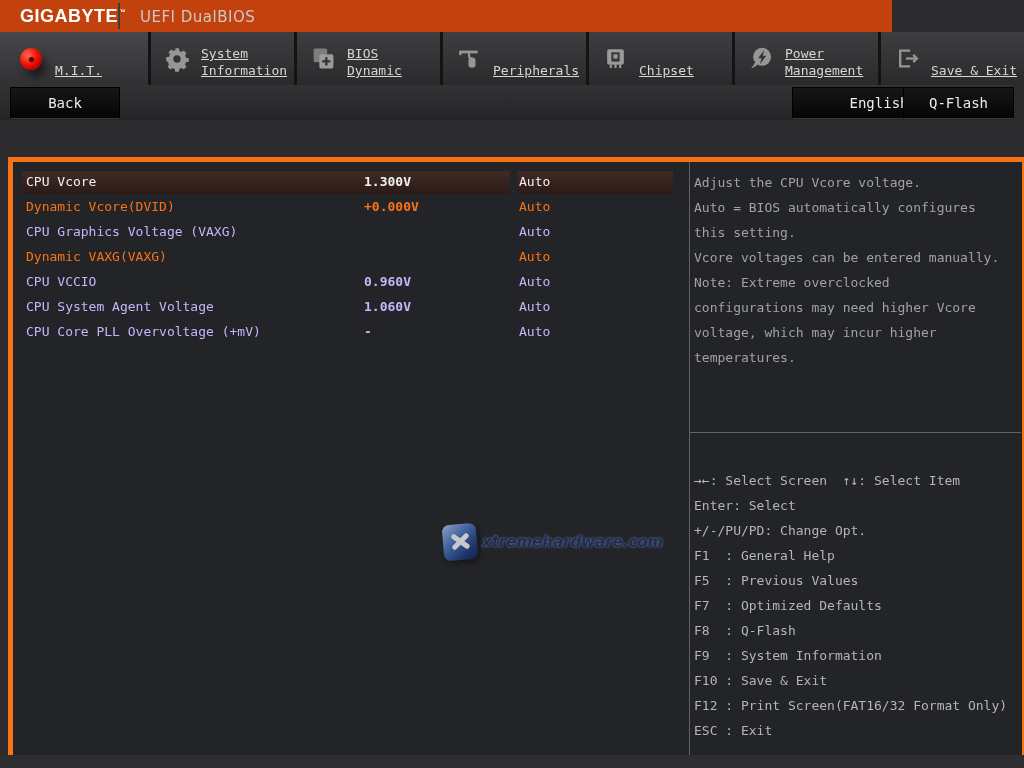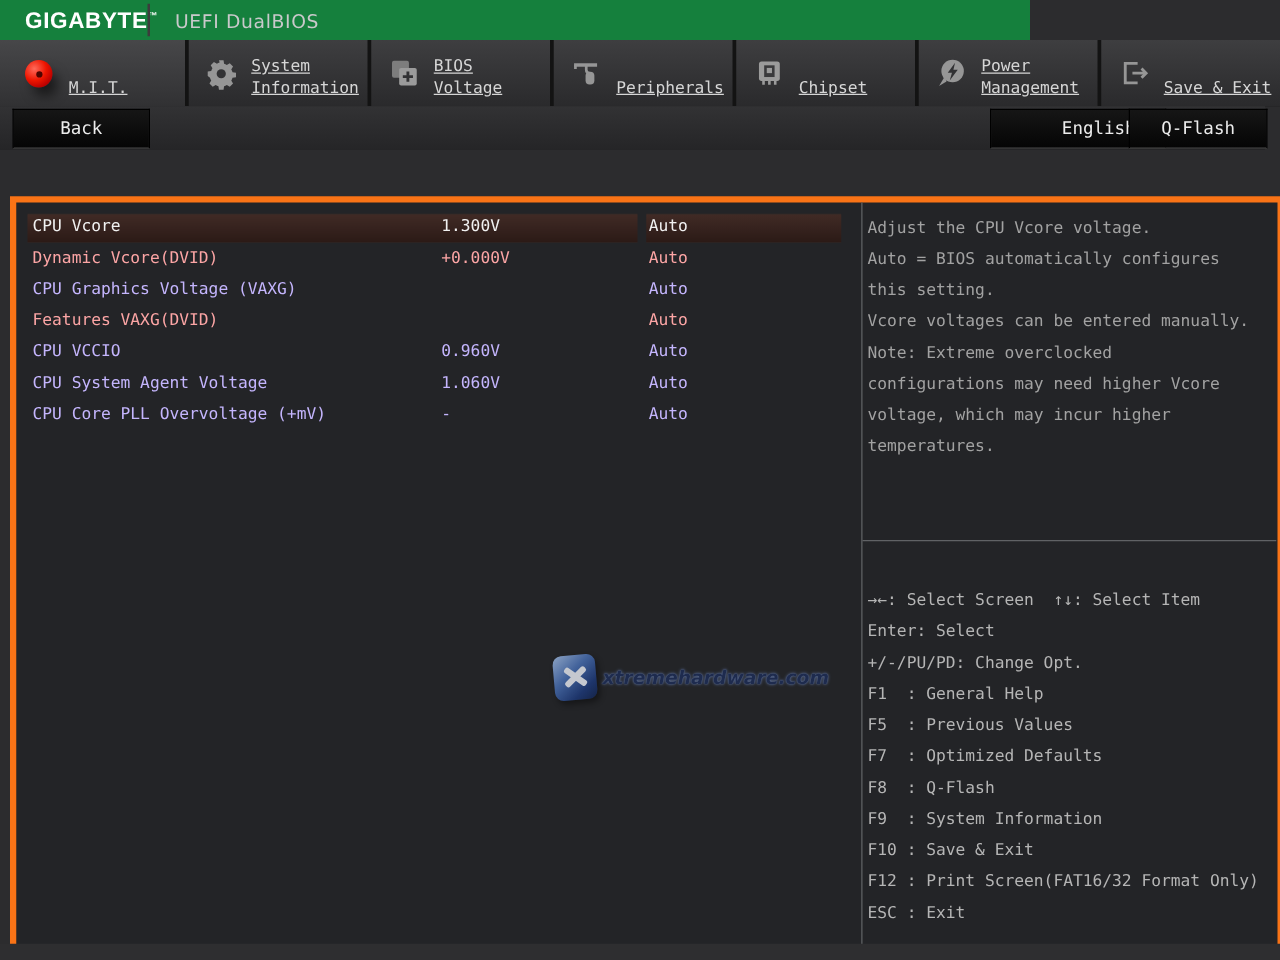--- a/index.html
+++ b/index.html
@@ -5,21 +5,21 @@
   html,body{margin:0;padding:0;}
   body{
     width:1024px;height:768px;overflow:hidden;
     background:#2c2c2e;
     font-family:"DejaVu Sans Mono", monospace;
     -webkit-font-smoothing:antialiased;
   }
   .screen{position:relative;width:1024px;height:768px;}
 
   
-  .topbar{position:absolute;left:0;top:0;width:824px;height:32px;background:#15803d;}
+  .topbar{position:absolute;left:0;top:0;width:892px;height:32px;background:#c2410c;}
   .brand{position:absolute;left:20px;top:6px;font-family:"Liberation Sans",sans-serif;
          font-weight:bold;font-size:18px;letter-spacing:.5px;color:#fff;}
   .brand sup{font-size:8px;vertical-align:super;}
   .topbar-divider{position:absolute;left:118px;top:3px;width:2px;height:26px;background:#3c3c3c;}
   .uefi-title{position:absolute;left:140px;top:8px;font-family:"DejaVu Sans",sans-serif;
               font-size:15px;color:#c9c9cb;letter-spacing:.5px;}
 
   
   .tabbar{position:absolute;left:0;top:32px;width:1024px;height:53px;background:#131313;
           display:flex;gap:3px;}
@@ -47,30 +47,30 @@
 
   
   .panels{position:absolute;left:8px;top:133px;width:1009px;height:620px;
           border:5px solid #f97316;background:#232427;margin-top:24px;}
   .main-section{position:absolute;left:0;top:0;width:676px;height:100%;
                 border-right:1px solid #606265;}
   .rows{position:absolute;left:0;top:9px;width:100%;}
   .row{position:relative;height:25px;font-size:13px;color:#c4b5fd;}
   .row .cell{position:absolute;top:3px;white-space:pre;z-index:2;}
   .row .c-label{left:13px;}
-  .row .c-value{left:340px;}
+  .row .c-value{left:351px;font-weight:bold;}
   .row .c-option{left:506px;}
   .row .hl{display:none;position:absolute;top:0;height:22px;z-index:1;
            background:linear-gradient(#402a25,#2b1a16);
            border-top:1px solid rgba(255,255,255,.07);}
   .row .hl1{left:9px;width:488px;}
   .row .hl2{left:504px;width:156px;}
   .row.selected{color:#f1f1f1;}
   .row.selected .hl{display:block;}
-  .row.disabled{color:#fca5a5;}
+  .row.disabled{color:#f97316;}
 
   
   .help-section{position:absolute;left:677px;top:0;width:331px;height:100%;}
   .help-lines{position:absolute;left:4px;top:8px;width:324px;}
   .help-line{height:25px;line-height:25px;font-size:13px;color:#a2a2a2;white-space:pre;}
   .help-divider{position:absolute;left:0;top:270px;width:100%;height:1px;background:#606265;}
   .shortcut-lines{position:absolute;left:4px;top:306px;width:326px;}
   .shortcut-line{height:25px;line-height:25px;font-size:13px;color:#b5b5b5;white-space:pre;}
 
   
@@ -122,21 +122,21 @@
     </div>
 
     <div class="tab">
       <span class="icon-box">
         <svg width="25" height="25" viewBox="0 0 24 24">
             <rect x="2.5" y="2.5" width="13" height="13" rx="1.5" fill="#7d7d7d"></rect>
             <rect x="8" y="8" width="13.5" height="13.5" rx="1.5" fill="#9b9b9b"></rect>
             <path d="M14.7 10.8v7.8M10.8 14.7h7.8" stroke="#323234" stroke-width="2.2"></path>
           </svg>
       </span>
-      <span class="tab-label"><span>BIOS</span><br><span>Voltage</span></span>
+      <span class="tab-label"><span>BIOS</span><br><span>Dynamic</span></span>
     </div>
 
     <div class="tab">
       <span class="icon-box">
         <svg width="26" height="26" viewBox="0 0 24 24" fill="none" stroke="#969696">
             <path d="M3 5.5h17" stroke-width="2.6"></path>
             <path d="M4 5.5v3M12 5.5v3.5c0 1.5 1 2.5 2.5 2.5" stroke-width="2"></path>
             <rect x="11.5" y="10.5" width="6.5" height="9.5" rx="3" fill="#969696" stroke="none"></rect>
           </svg>
       </span>
@@ -204,21 +204,21 @@
           <span class="cell c-option">Auto</span>
         </div>
 
         <div class="row">
           <span class="cell c-label">CPU Graphics Voltage (VAXG)</span>
           <span class="cell c-value"></span>
           <span class="cell c-option">Auto</span>
         </div>
 
         <div class="row disabled">
-          <span class="cell c-label">Features VAXG(DVID)</span>
+          <span class="cell c-label">Dynamic VAXG(VAXG)</span>
           <span class="cell c-value"></span>
           <span class="cell c-option">Auto</span>
         </div>
 
         <div class="row">
           <span class="cell c-label">CPU VCCIO</span>
           <span class="cell c-value">0.960V</span>
           <span class="cell c-option">Auto</span>
         </div>
 

